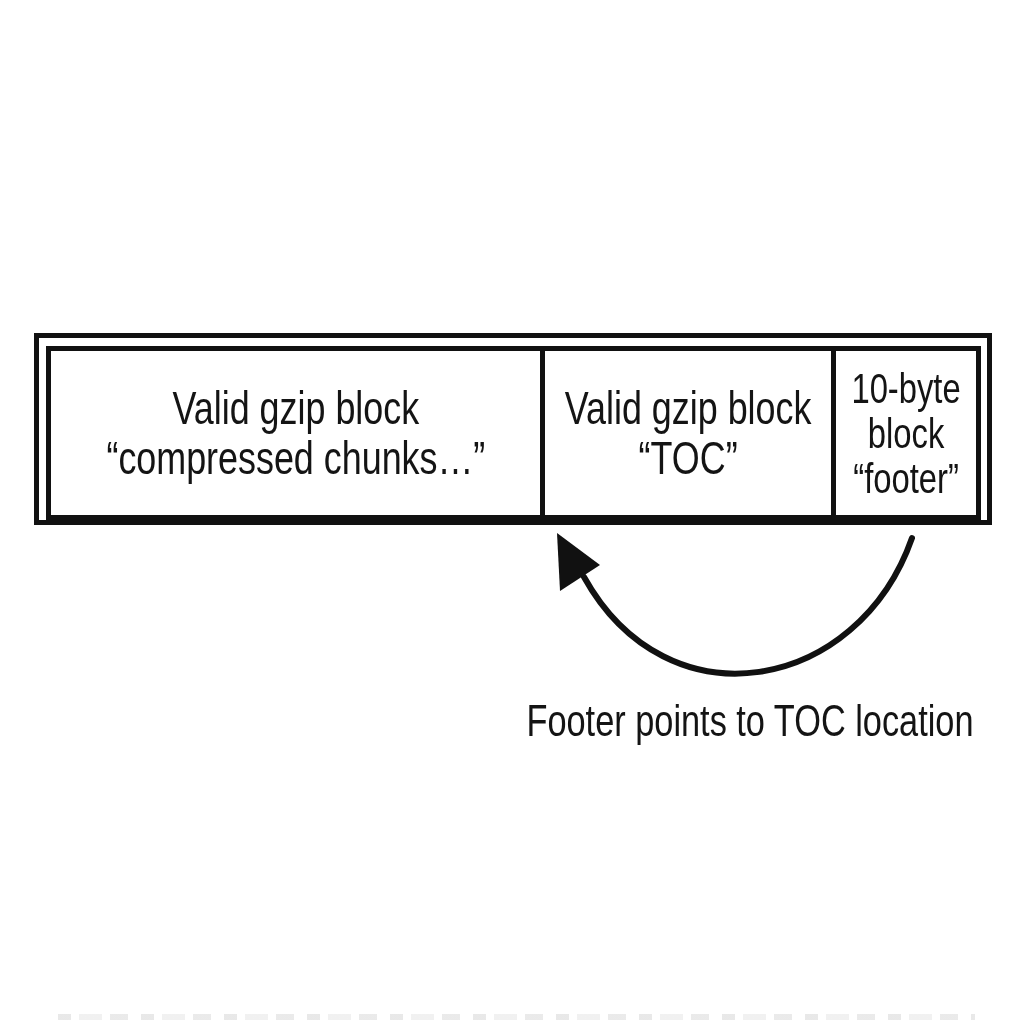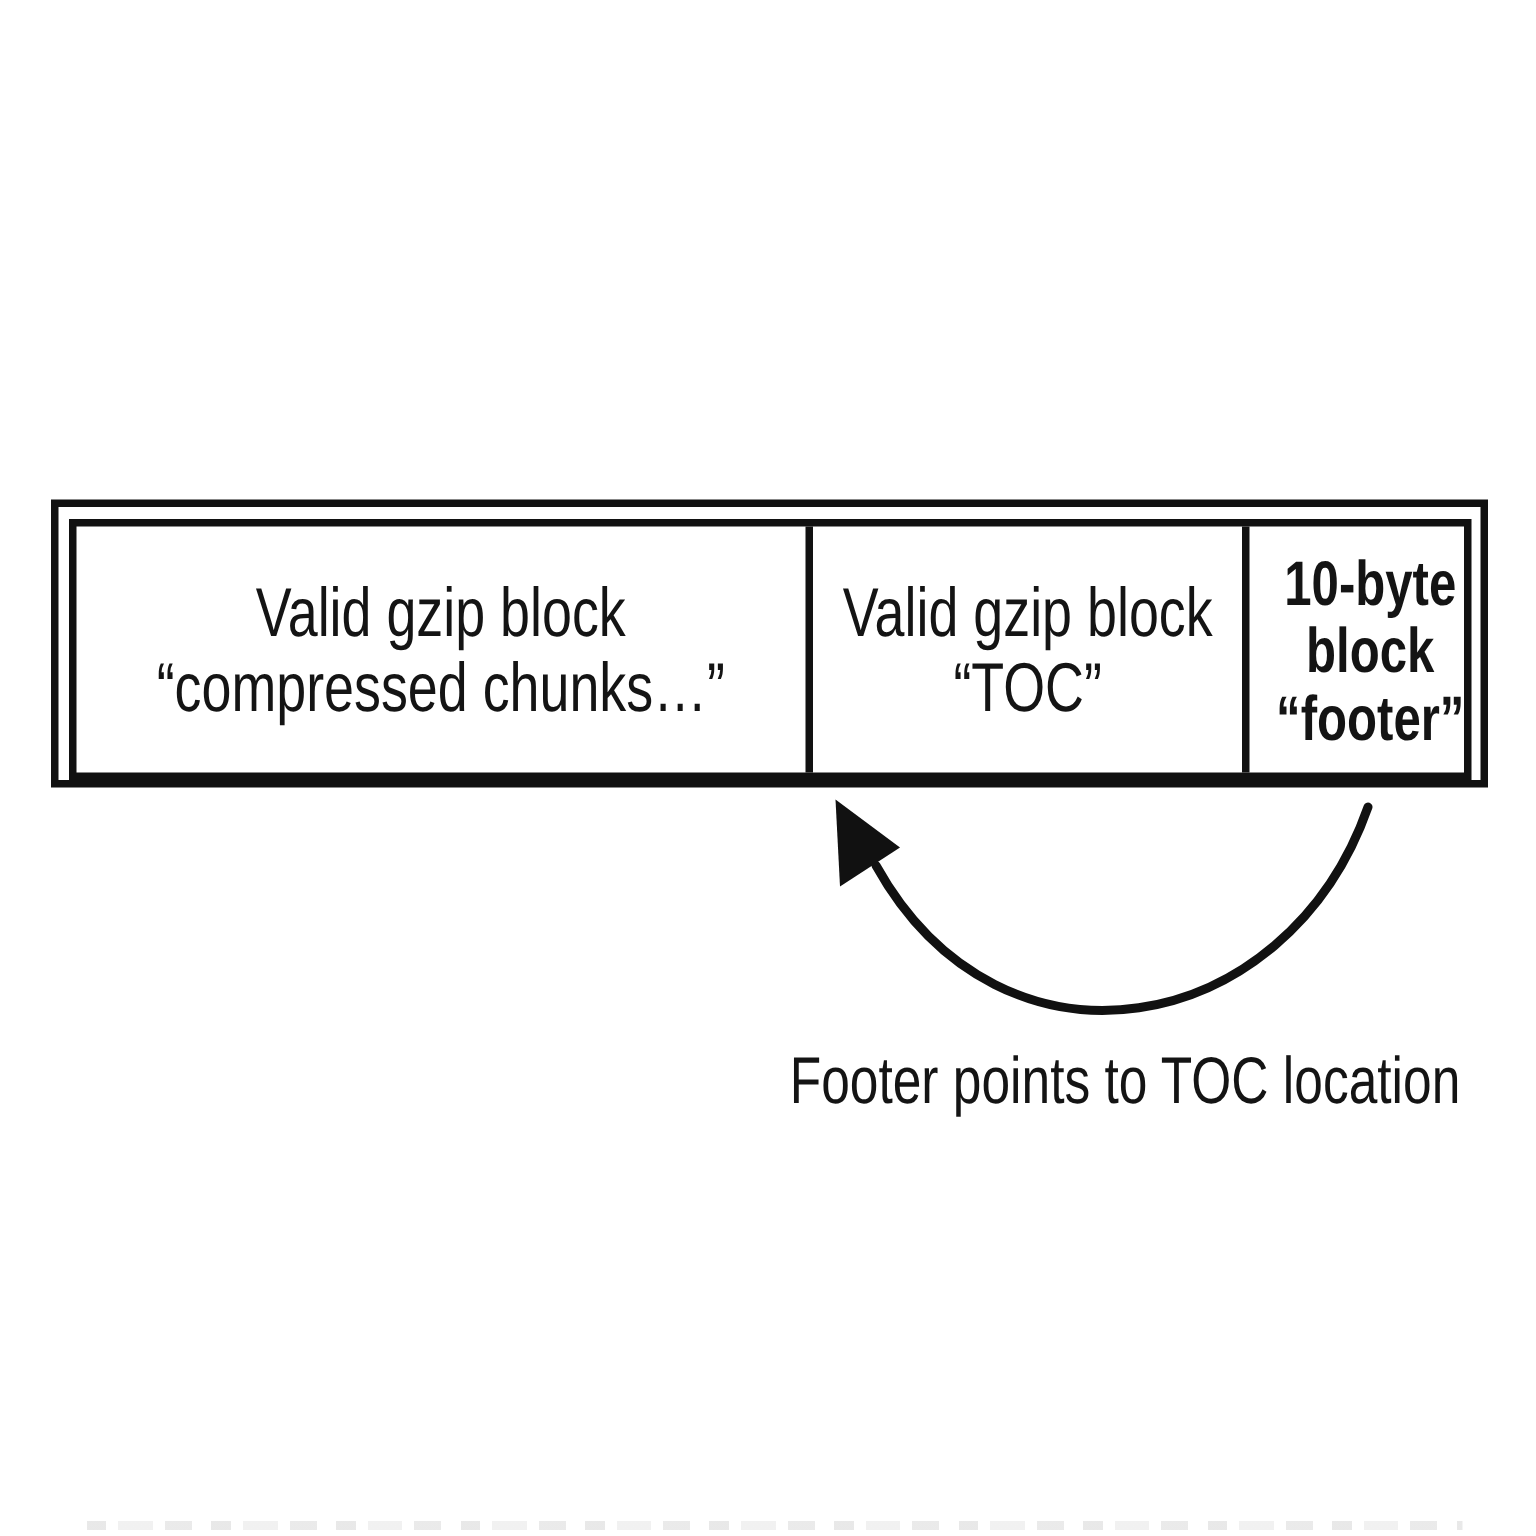--- a/index.html
+++ b/index.html
@@ -47,21 +47,20 @@
   .sec-chunks {
     width: 510px;
     border-right: 5px solid #111111;
   }
   .sec-toc {
     width: 291px;
     border-right: 5px solid #111111;
   }
   .sec-footer {
     flex: 1;
-    font-weight: bold;
   }
   .block-text {
     text-align: center;
     font-size: 46px;
     line-height: 50px;
     letter-spacing: 0px;
     transform: scaleX(0.78);
     transform-origin: center center;
     white-space: nowrap;
   }

